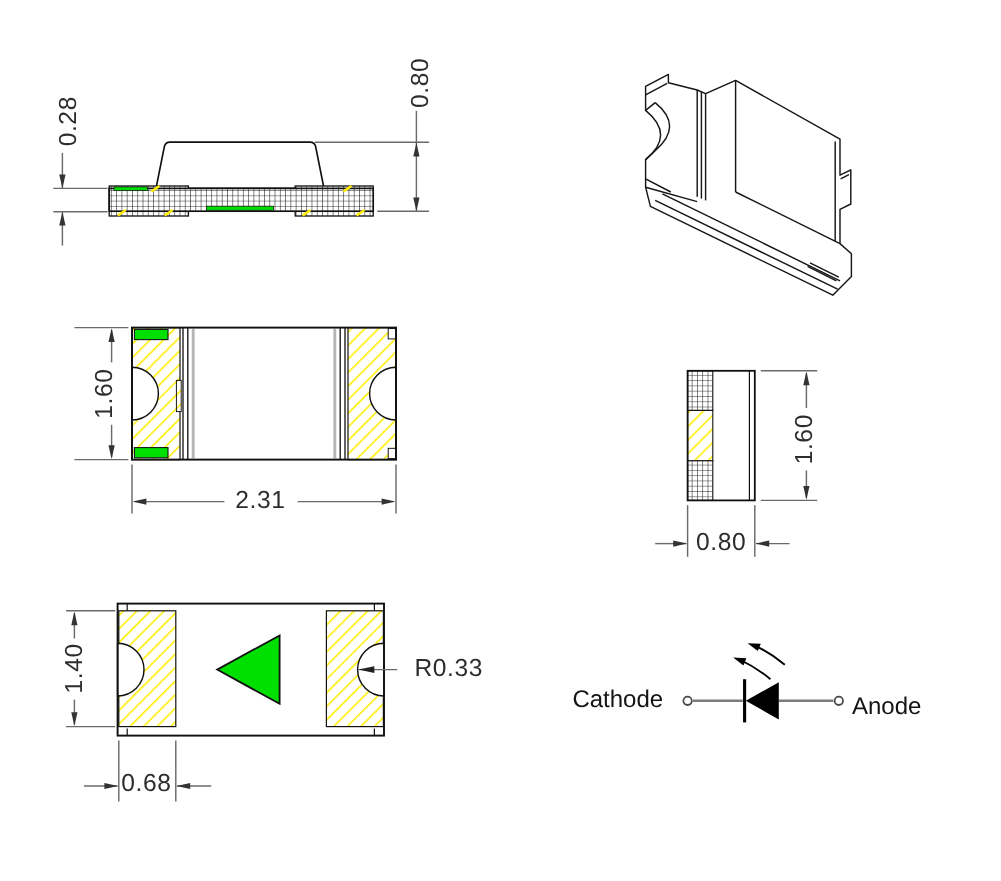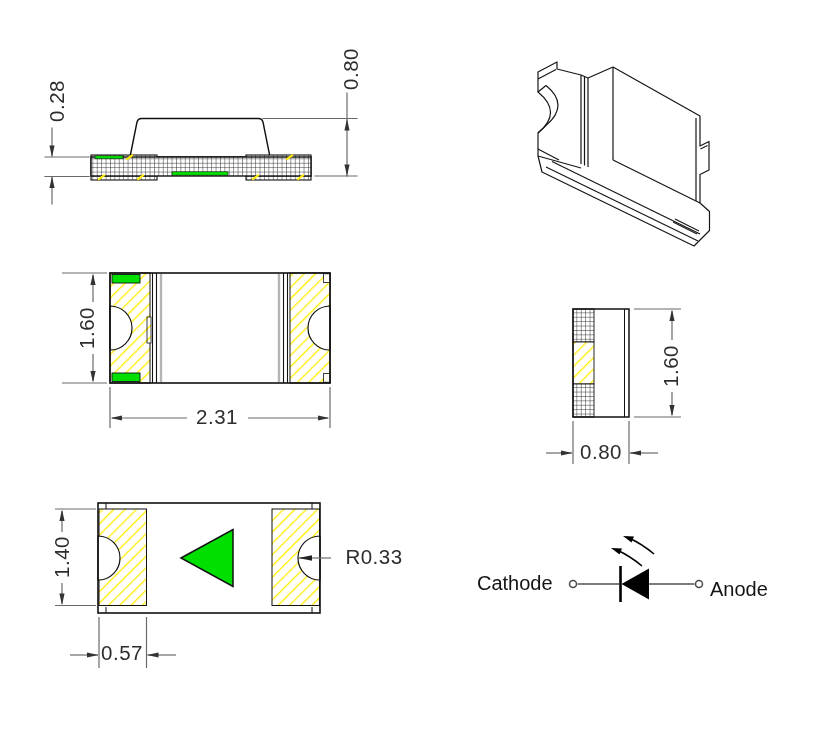--- a/index.html
+++ b/index.html
@@ -237,21 +237,21 @@
   </g>
 </svg>
 
 <div class="dim rot" style="left:17px; top:90px;">0.28</div>
 <div class="dim rot" style="left:311px; top:58px;">0.80</div>
 
 <div class="dim rot" style="left:47px; top:317px;">1.60</div>
 <div class="dim" style="left:177px; top:406px;">2.31</div>
 
 <div class="dim rot" style="left:22px; top:546px;">1.40</div>
-<div class="dim" style="left:82px; top:642px;">0.57</div>
+<div class="dim" style="left:82px; top:642px;">0.68</div>
 <div class="dim leftalign" style="left:334px; top:546px;">R0.33</div>
 
 <div class="dim rot" style="left:631px; top:355px;">1.60</div>
 <div class="dim" style="left:561px; top:441px;">0.80</div>
 
 <div class="lbl" style="left:477px; top:570px;">Cathode</div>
 <div class="lbl" style="left:710px; top:540px;margin-top:36px;">Anode</div>
 
 </div>
 

